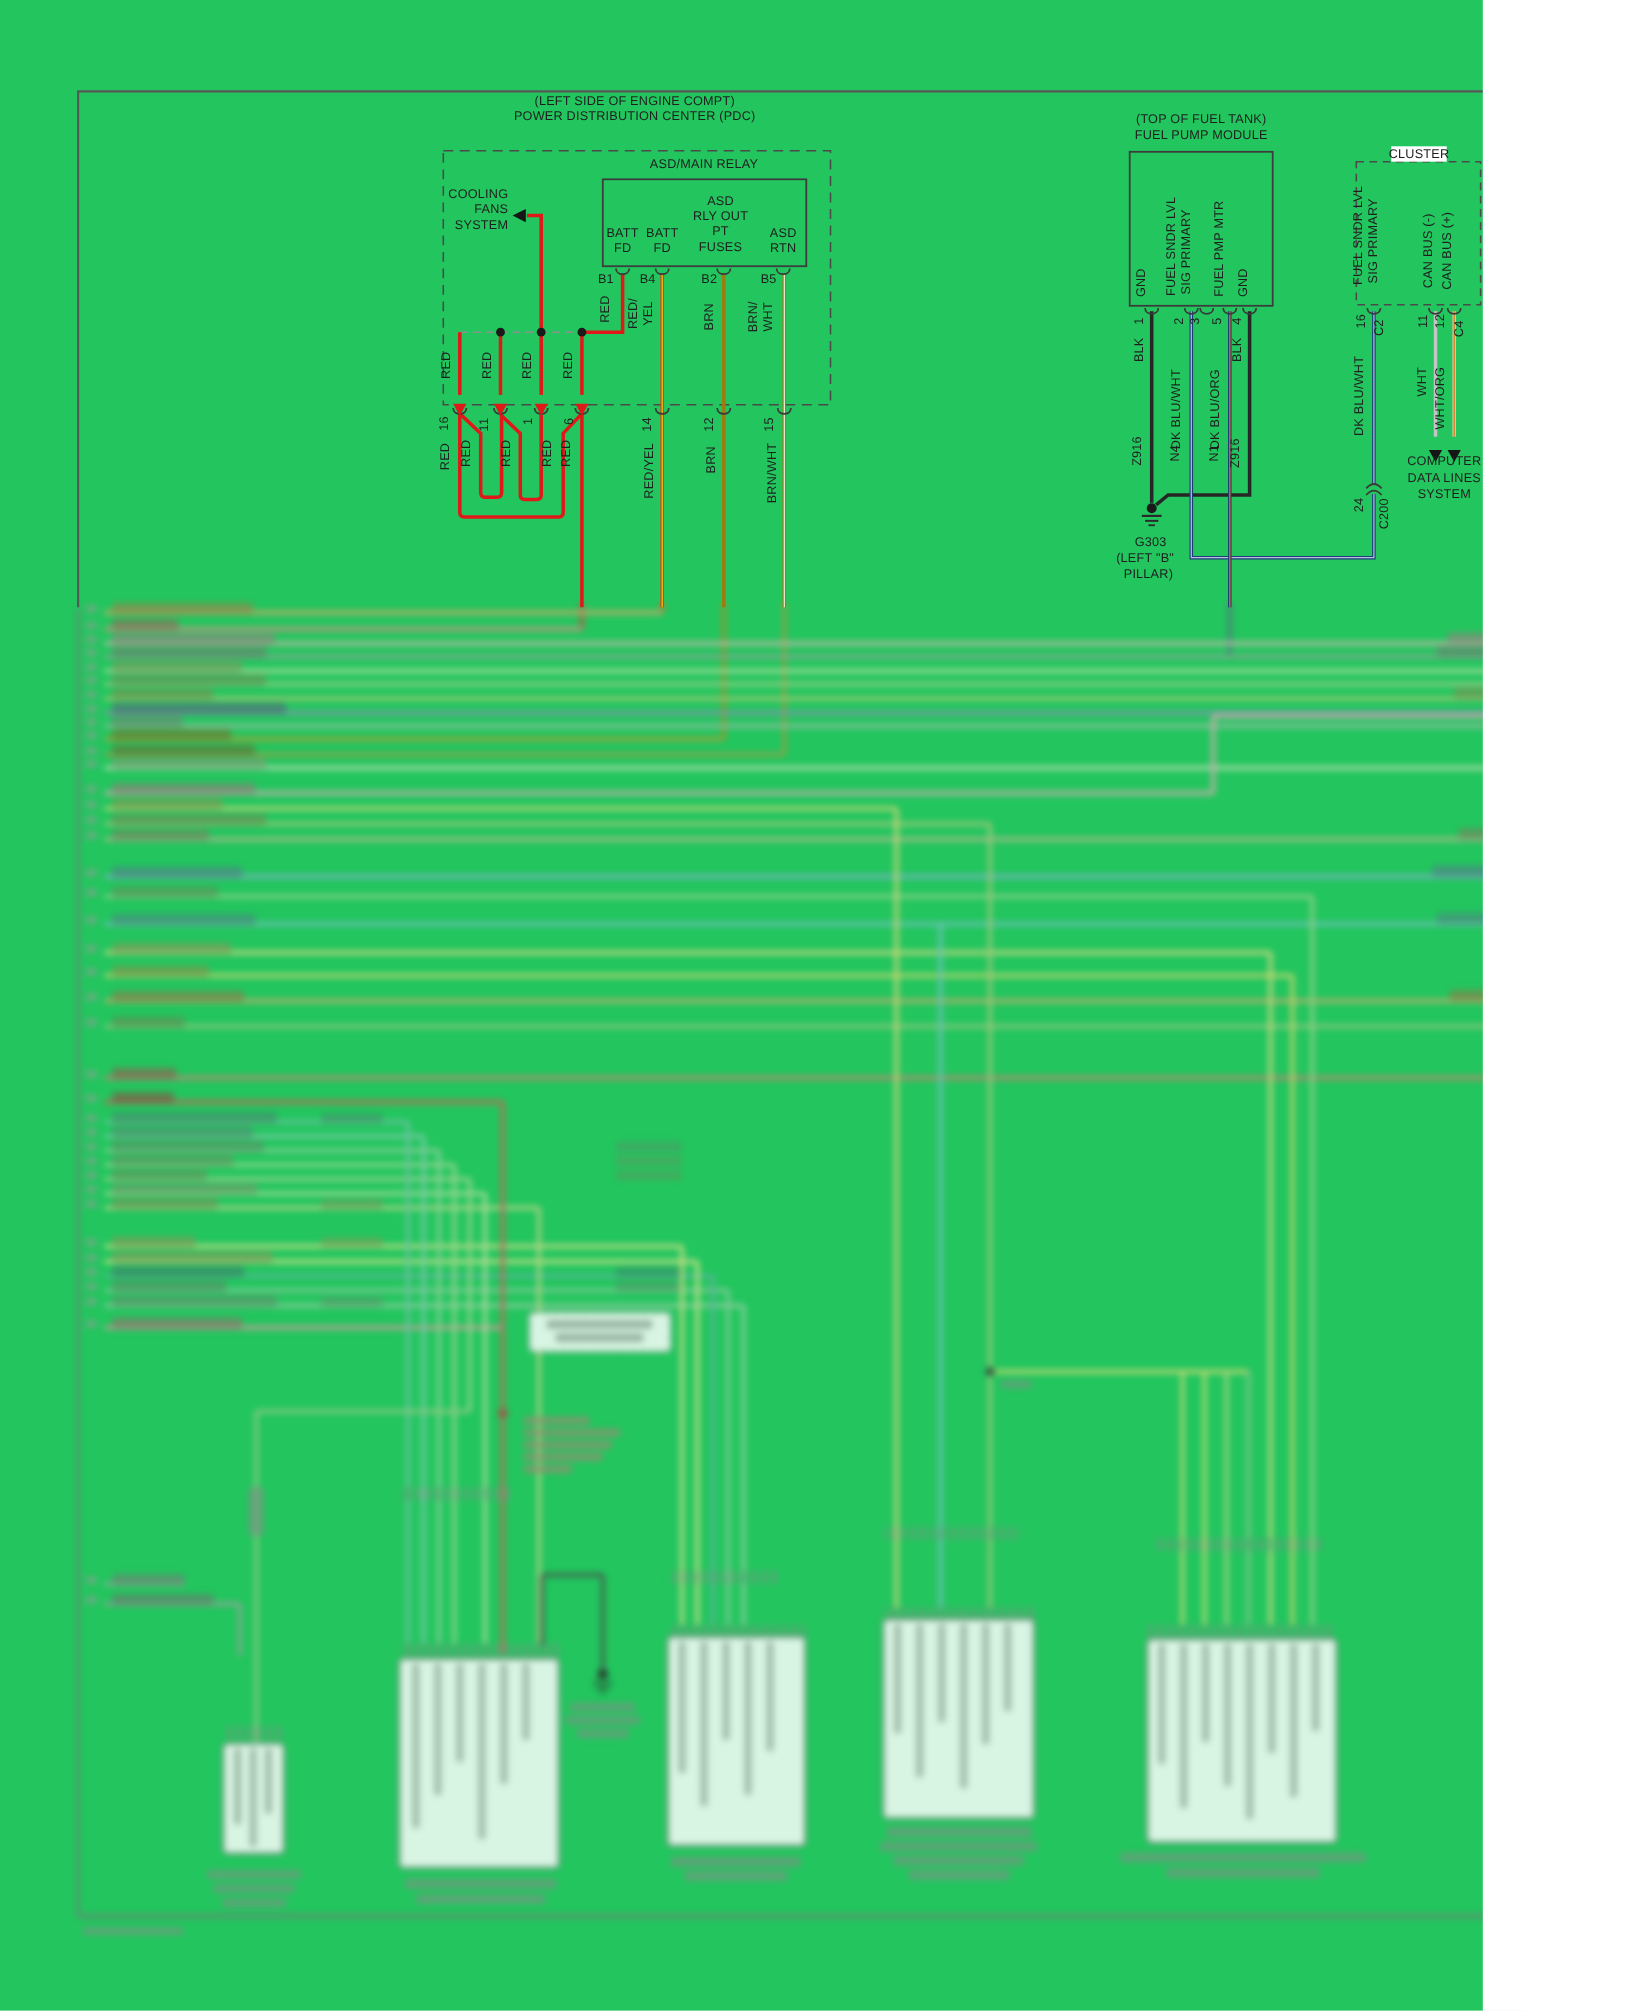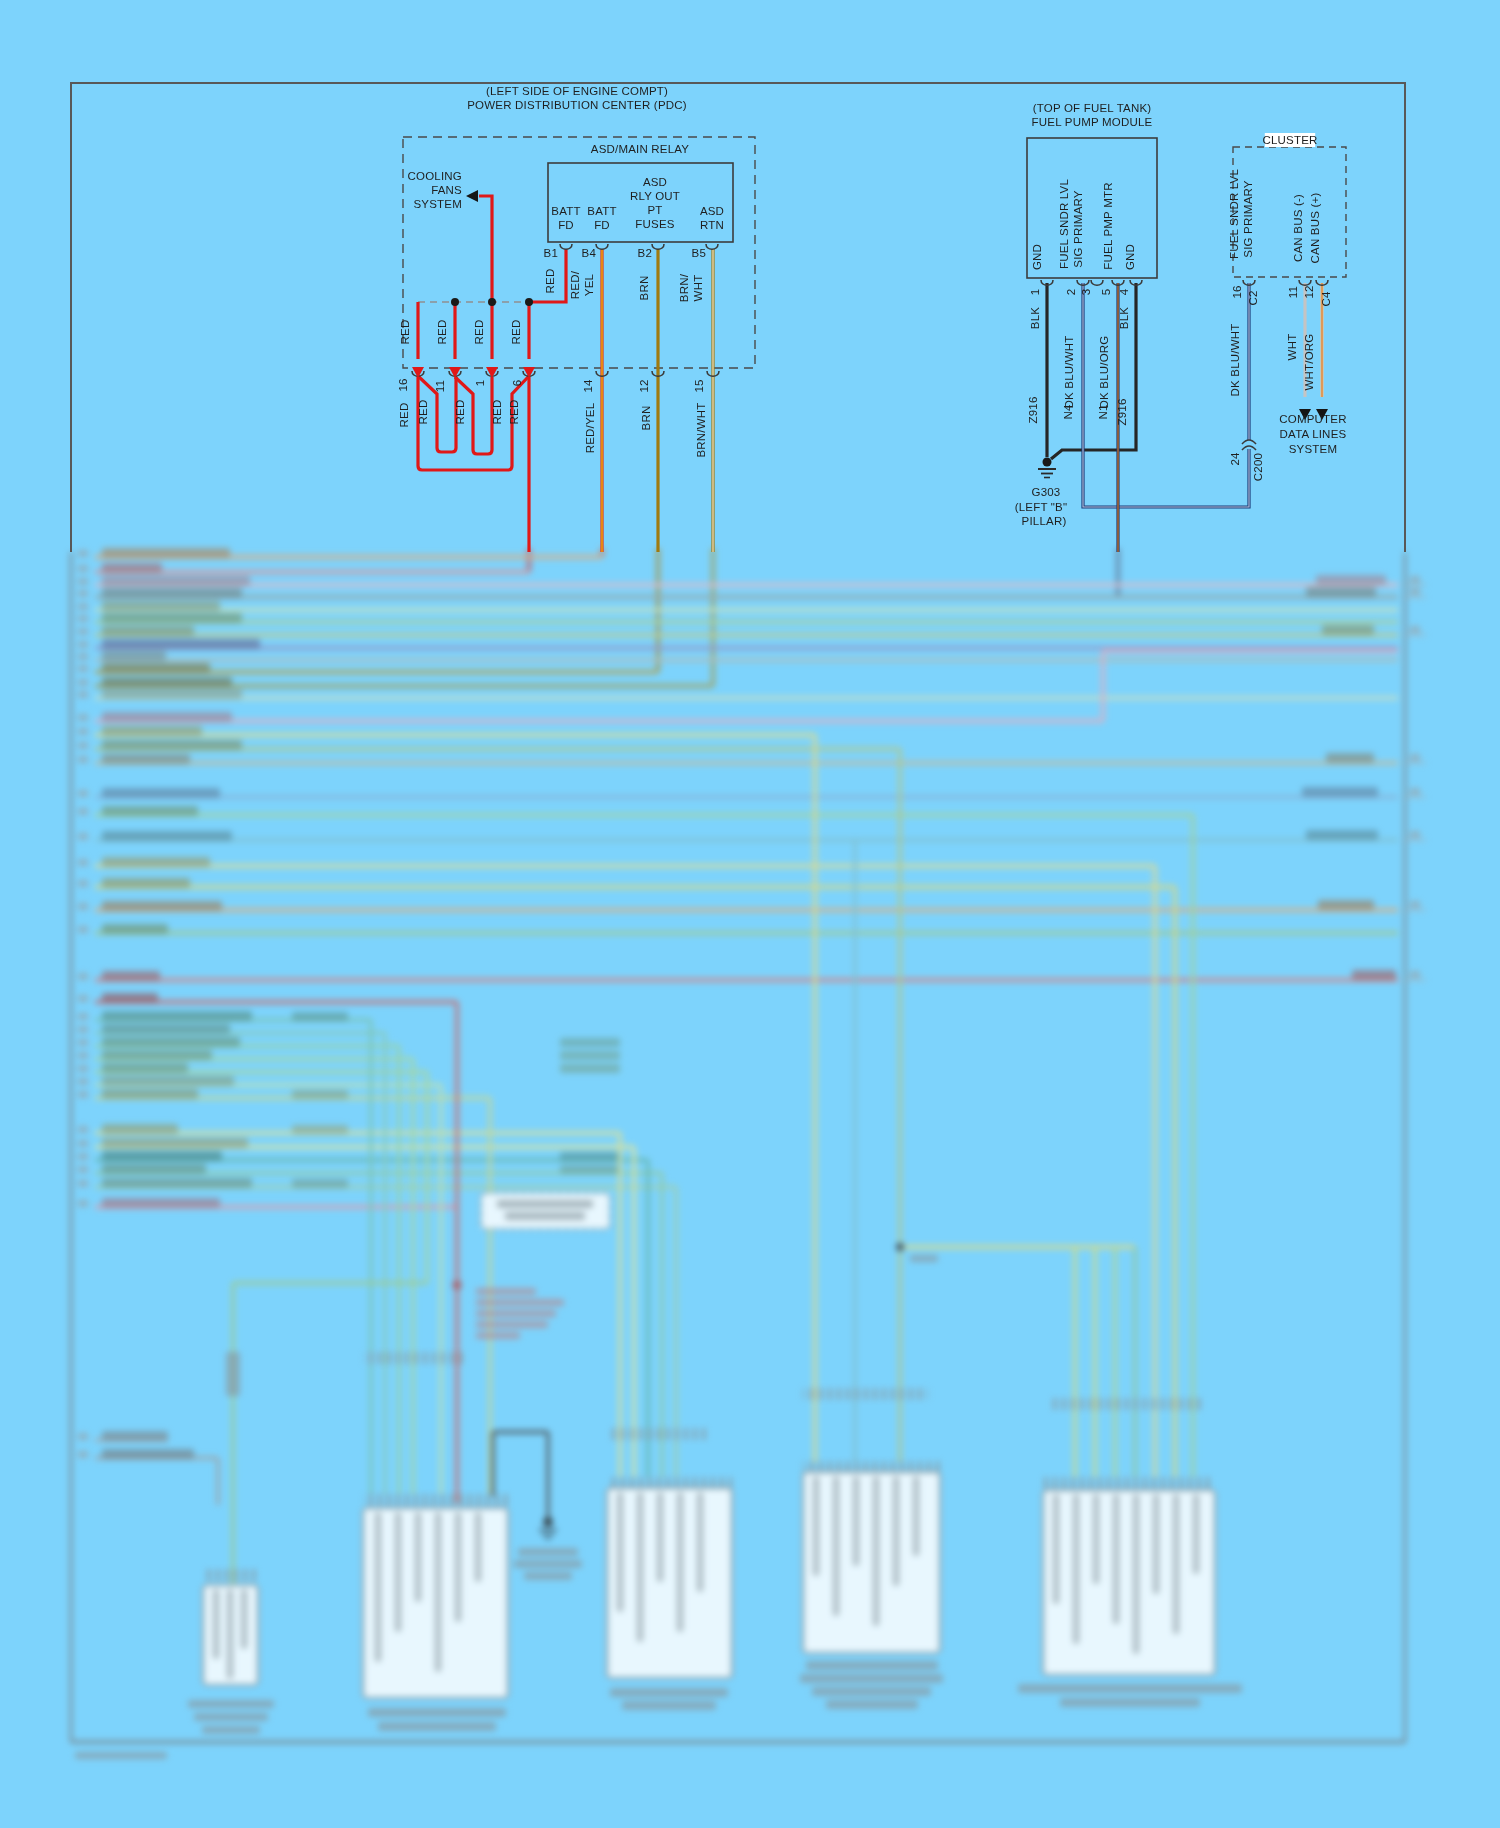--- a/index.html
+++ b/index.html
@@ -1,16 +1,16 @@
 <!DOCTYPE html>
 <html><head>
 <meta charset="utf-8">
 <style>
   html,body{margin:0;padding:0;background:#ffffff;}
-  #canvas{position:relative;width:1500px;height:1828px;background:#7dd3fc;overflow:hidden;
+  #canvas{position:relative;width:1348px;height:1828px;background:#22c55e;overflow:hidden;
           font-family:"Liberation Sans","DejaVu Sans",sans-serif;}
   #blur-layer{position:absolute;left:0;top:0;width:1500px;height:1828px;
               filter:blur(3px) saturate(.92) opacity(.82);}
   #sharp-layer{position:absolute;left:0;top:0;}
   svg text{font-family:"Liberation Sans","DejaVu Sans",sans-serif;fill:#1f1f1f;}
 </style>
 </head>
 <body>
 
 <div id="canvas">

